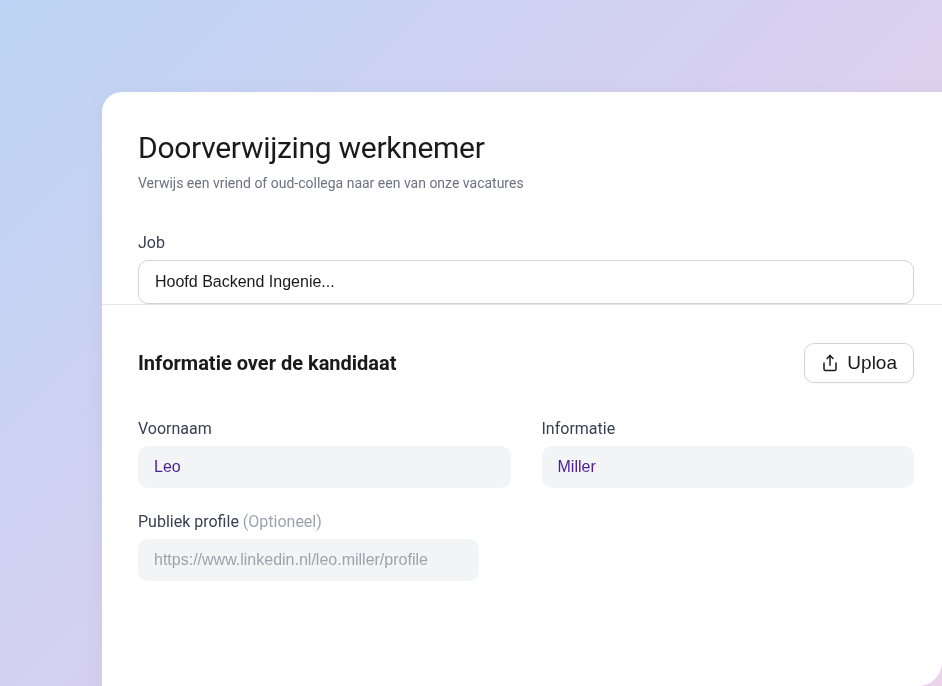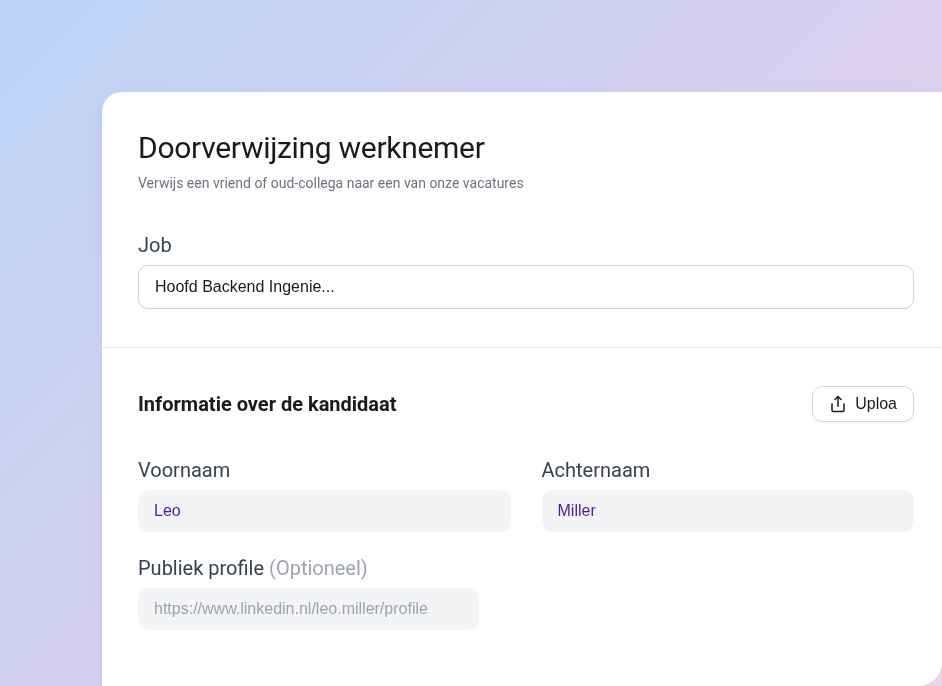--- a/index.html
+++ b/index.html
@@ -38,35 +38,34 @@
       letter-spacing: -0.3px;
     }
     
     .page-subtitle {
       font-size: 14px;
       color: #6b7280;
       margin-bottom: 42px;
     }
     
     .field-label {
-      font-size: 20px;
+      font-size: 16px;
       color: #374151;
       margin-bottom: 8px;
       display: block;
       font-weight: 400;
     }
     
     .optional {
       color: #9ca3af;
       font-weight: 400;
     }
     
     .select-wrapper {
       position: relative;
-      margin-bottom: 38px;
     }
     
     .select-input {
       width: 100%;
       padding: 12px 16px;
       font-size: 16px;
       border: 1px solid #d1d5db;
       border-radius: 10px;
       background: #ffffff;
       color: #1a1a1a;
@@ -97,21 +96,21 @@
     }
     
     .upload-btn {
       display: inline-flex;
       align-items: center;
       gap: 8px;
       padding: 8px 16px;
       border: 1px solid #d1d5db;
       border-radius: 10px;
       background: #ffffff;
-      font-size: 16px;
+      font-size: 19px;
       color: #1a1a1a;
       cursor: pointer;
       box-shadow: 0 1px 2px rgba(0,0,0,0.03);
     }
     
     .upload-icon {
       width: 18px;
       height: 18px;
     }
     
@@ -168,21 +167,21 @@
       <span>Uploa</span>
     </button>
   </div>
 
   <div class="form-row">
     <div class="form-col">
       <label class="field-label">Voornaam</label>
       <input type="text" class="text-input" value="Leo" style="">
     </div>
     <div class="form-col">
-      <label class="field-label">Achternaam</label>
+      <label class="field-label">Informatie</label>
       <input type="text" class="text-input" value="Miller" style="">
     </div>
   </div>
 
   <div class="full-width" style="margin-bottom: 24px;">
     <label class="field-label">
       <span>Publiek profile</span>
       <span class="optional">(Optioneel)</span>
     </label>
     <input type="text" class="text-input" style="width: 44%;" placeholder="https://www.linkedin.nl/leo.miller/profile">

